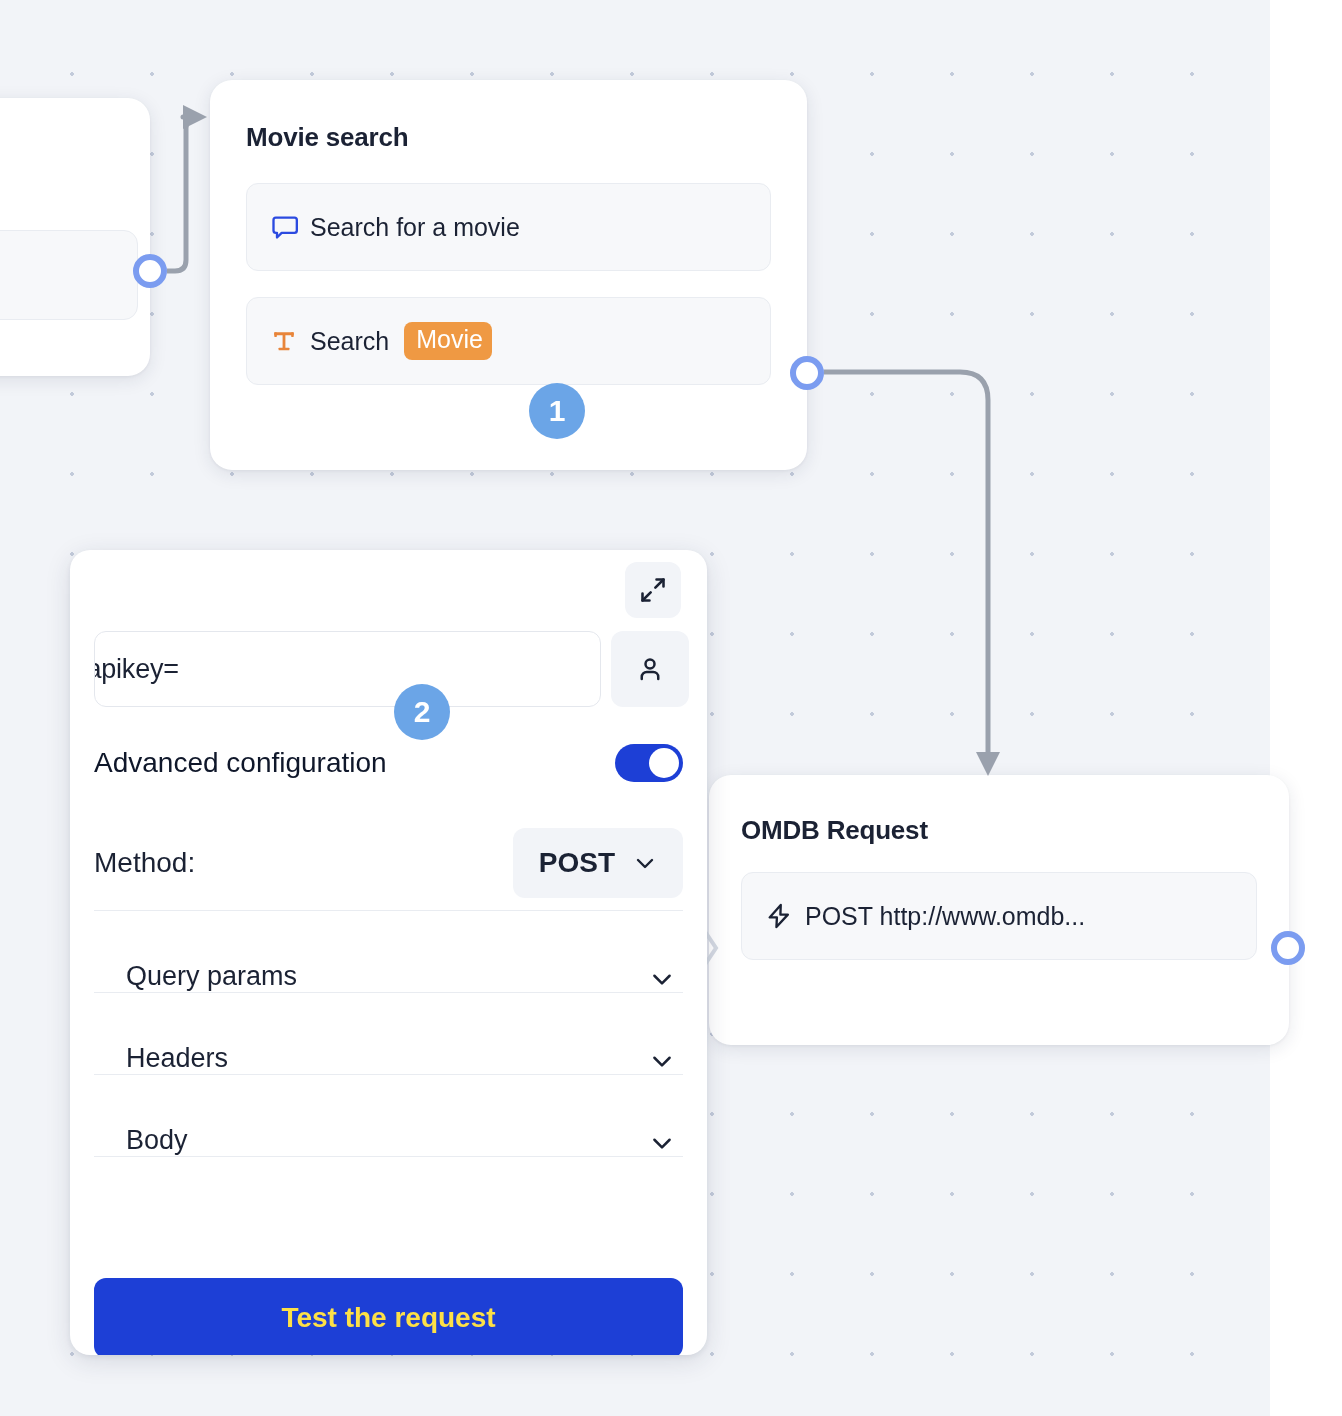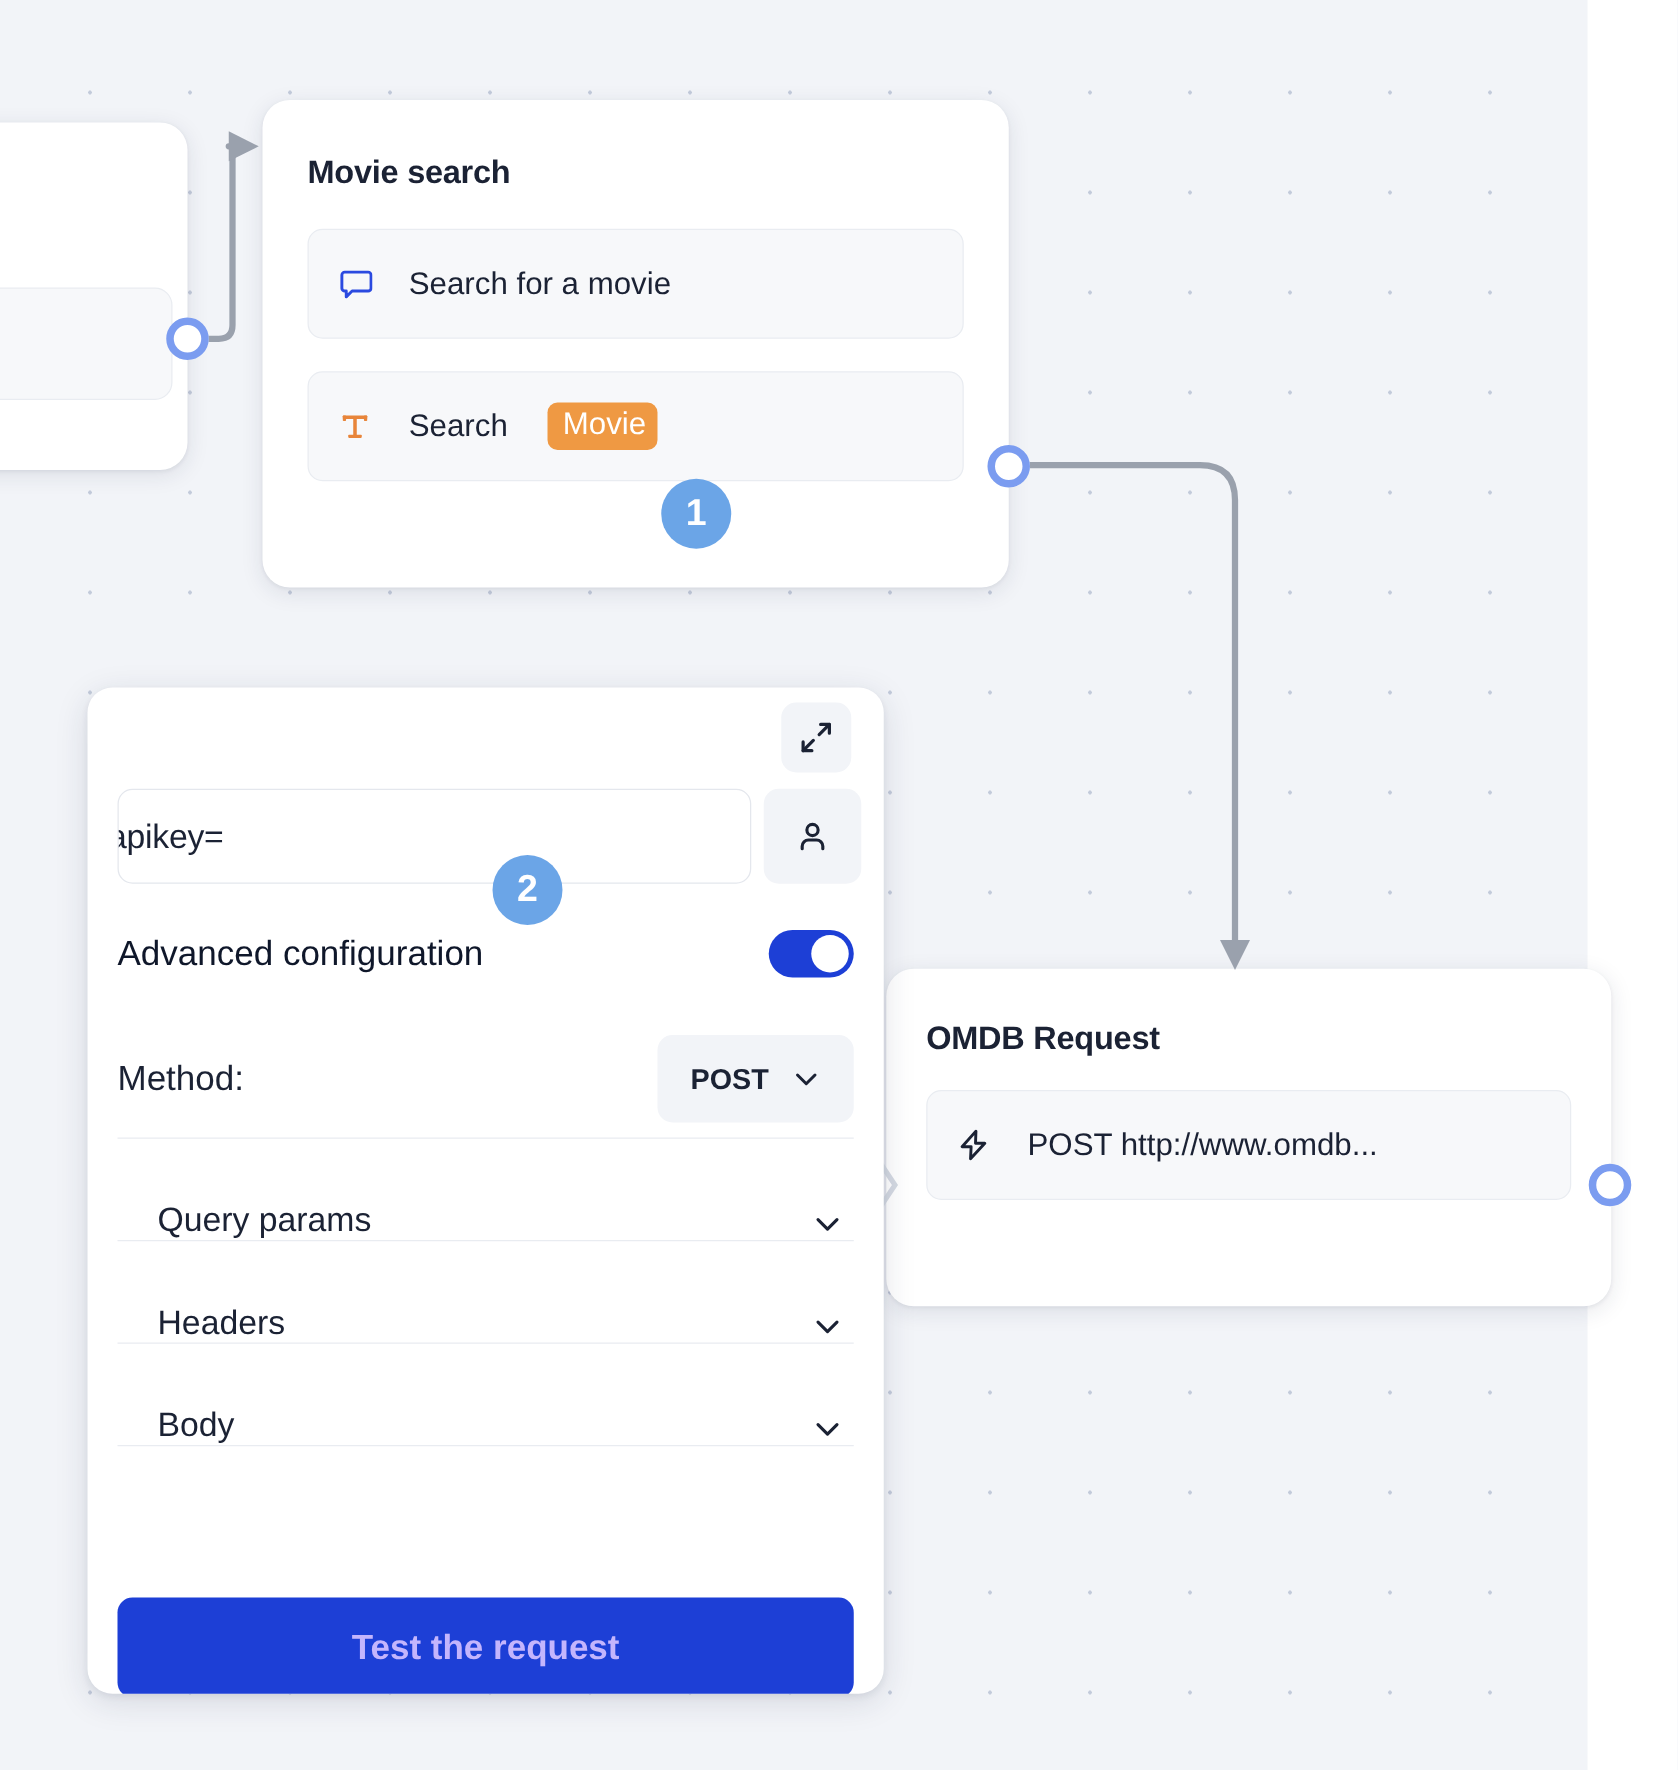--- a/index.html
+++ b/index.html
@@ -34,21 +34,21 @@
   .node-title {
     font-size: 26px;
     font-weight: 700;
     color: #1b2234;
     letter-spacing: -0.2px;
   }
 
   .node-row {
     display: flex;
     align-items: center;
-    gap: 28px;
+    gap: 11px;
     background: #f7f8fa;
     border: 1px solid #e9ecf1;
     border-radius: 12px;
     padding: 0 22px;
     height: 88px;
     font-size: 25px;
     color: #1b2234;
   }
 
   .row-icon {
@@ -248,21 +248,21 @@
   }
   #method-row .label { font-size: 28px; color: #1b2234; }
   #method-select {
     display: flex;
     align-items: center;
     gap: 18px;
     background: #f2f4f8;
     border-radius: 12px;
     padding: 0 26px;
     height: 70px;
-    font-size: 23px;
+    font-size: 28px;
     font-weight: 600;
     color: #1b2234;
     cursor: pointer;
   }
 
   #accordion {
     position: absolute;
     left: 24px;
     top: 360px;
     width: 589px;
@@ -281,21 +281,21 @@
 
   #test-btn {
     position: absolute;
     left: 24px;
     top: 728px;
     width: 589px;
     height: 80px;
     background: #1d3fd6;
     border: none;
     border-radius: 12px;
-    color: #c4b5fd;
+    color: #fde047;
     font-size: 28px;
     font-weight: 700;
     font-family: "Liberation Sans", sans-serif;
     cursor: pointer;
   }
 
   
   .badge {
     position: absolute;
     width: 56px;

